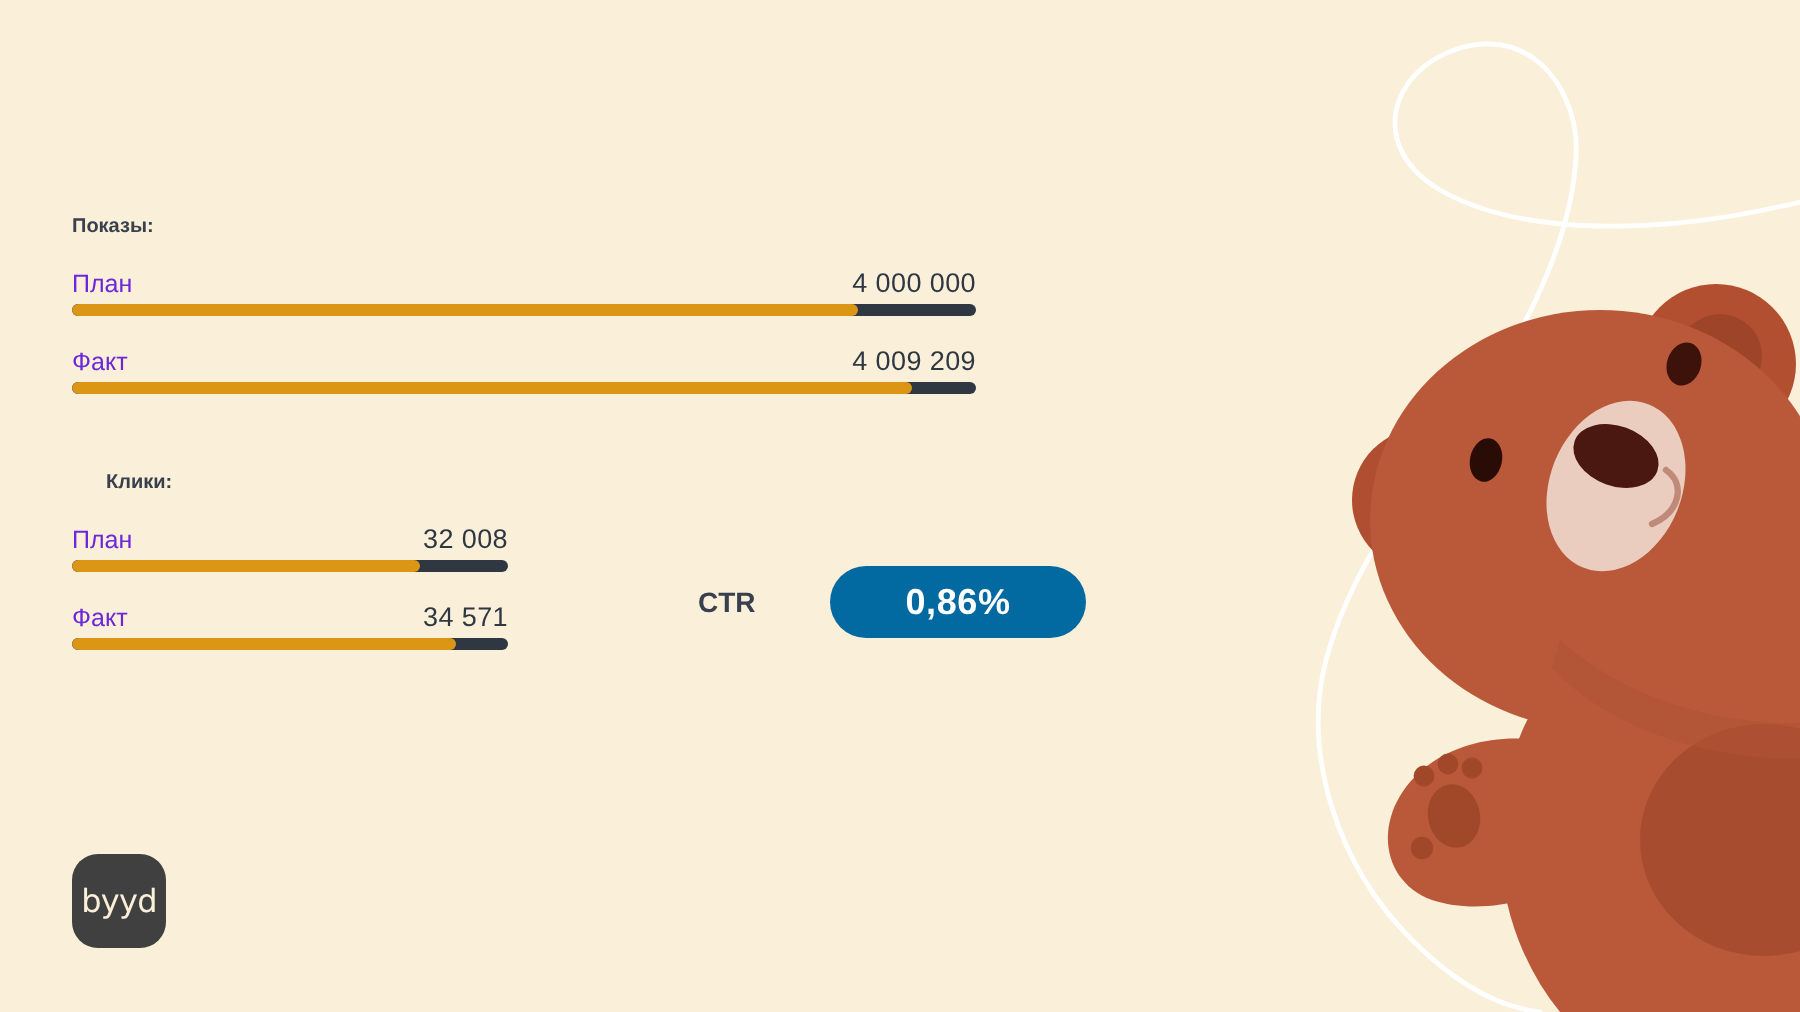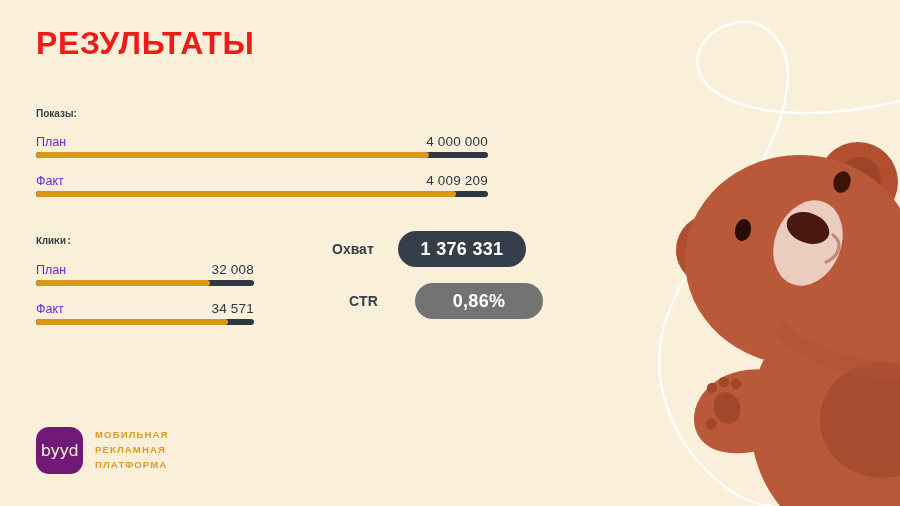--- a/index.html
+++ b/index.html
@@ -44,21 +44,21 @@
   }
 
   
   .group-heading {
     position: absolute;
     font-size: 10px;
     font-weight: bold;
     color: #37404C;
   }
   #heading-impressions { left: 36px; top: 108px; }
-  #heading-clicks      { left: 36px; top: 236px; font-family: Liberation Mono, monospace; }
+  #heading-clicks      { left: 53px; top: 236px; }
 
   .bar-block { position: absolute; }
   #bars-impressions { left: 36px; top: 134px; width: 452px; }
   #bars-clicks      { left: 36px; top: 262px; width: 218px; }
 
   .bar-row { position: relative; margin-bottom: 15px; }
   .bar-row:last-child { margin-bottom: 4px; }
 
   .bar-head {
     display: flex;
@@ -110,33 +110,33 @@
     align-items: center;
     justify-content: center;
     height: 36px;
     border-radius: 18px;
     color: #FFFFFF;
     font-size: 18px;
     font-weight: bold;
     letter-spacing: 0.3px;
   }
   #kpi-reach .kpi-pill { width: 128px; background: #353D4A; }
-  #kpi-ctr   .kpi-pill { width: 128px; background: #737373; }
+  #kpi-ctr   .kpi-pill { width: 128px; background: #0369a1; }
 
   
   #logo {
     position: absolute;
     left: 36px; top: 427px;
     display: flex;
     align-items: center;
   }
   #logo-mark {
     width: 47px; height: 47px;
     border-radius: 13px;
-    background: #701a75;
+    background: #404040;
     display: flex;
     align-items: center;
     justify-content: center;
   }
   #logo-mark-text {
     color: #FAEFD9;
     font-size: 16px;
     font-weight: normal;
     letter-spacing: -0.4px;
     font-family: "DejaVu Sans", sans-serif;
@@ -202,21 +202,20 @@
 
       <path d="M213 115 C 223 122, 220 136, 206 142" fill="none" stroke="#C08A78" stroke-width="3.2" stroke-linecap="round"></path>
 
       <ellipse cx="222" cy="62" rx="8.5" ry="11" fill="#3C120B" transform="rotate(18 222 62)"></ellipse>
       <ellipse cx="123" cy="110" rx="8" ry="11" fill="#2A0C07" transform="rotate(12 123 110)"></ellipse>
 
       <path d="M160 200 C 200 236, 258 246, 300 240 L300 258 C 250 264, 190 250, 156 214 Z" fill="#AF5234" opacity="0.55"></path>
     </g>
   </svg>
 
-  <div id="title">РЕЗУЛЬТАТЫ</div>
 
   <div class="group-heading" id="heading-impressions">Показы:</div>
 
   <div class="bar-block" id="bars-impressions">
     <div class="bar-row">
       <div class="bar-head">
         <span class="bar-label">План</span>
         <span class="bar-value">4 000 000</span>
       </div>
       <div class="bar-track">
@@ -250,34 +249,25 @@
       <div class="bar-head">
         <span class="bar-label">Факт</span>
         <span class="bar-value">34 571</span>
       </div>
       <div class="bar-track">
         <div class="bar-fill" style="width: 88%;"></div>
       </div>
     </div>
   </div>
 
-  <div class="kpi-row" id="kpi-reach">
-    <span class="kpi-label">Охват</span>
-    <span class="kpi-pill">1 376 331</span>
-  </div>
 
   <div class="kpi-row" id="kpi-ctr">
     <span class="kpi-label">CTR</span>
     <span class="kpi-pill">0,86%</span>
   </div>
 
   <div id="logo">
     <div id="logo-mark">
       <span id="logo-mark-text">byyd</span>
     </div>
-    <div id="logo-lines">
-      <div>МОБИЛЬНАЯ</div>
-      <div>РЕКЛАМНАЯ</div>
-      <div>ПЛАТФОРМА</div>
-    </div>
   </div>
 
 </div>
 
 </body></html>

